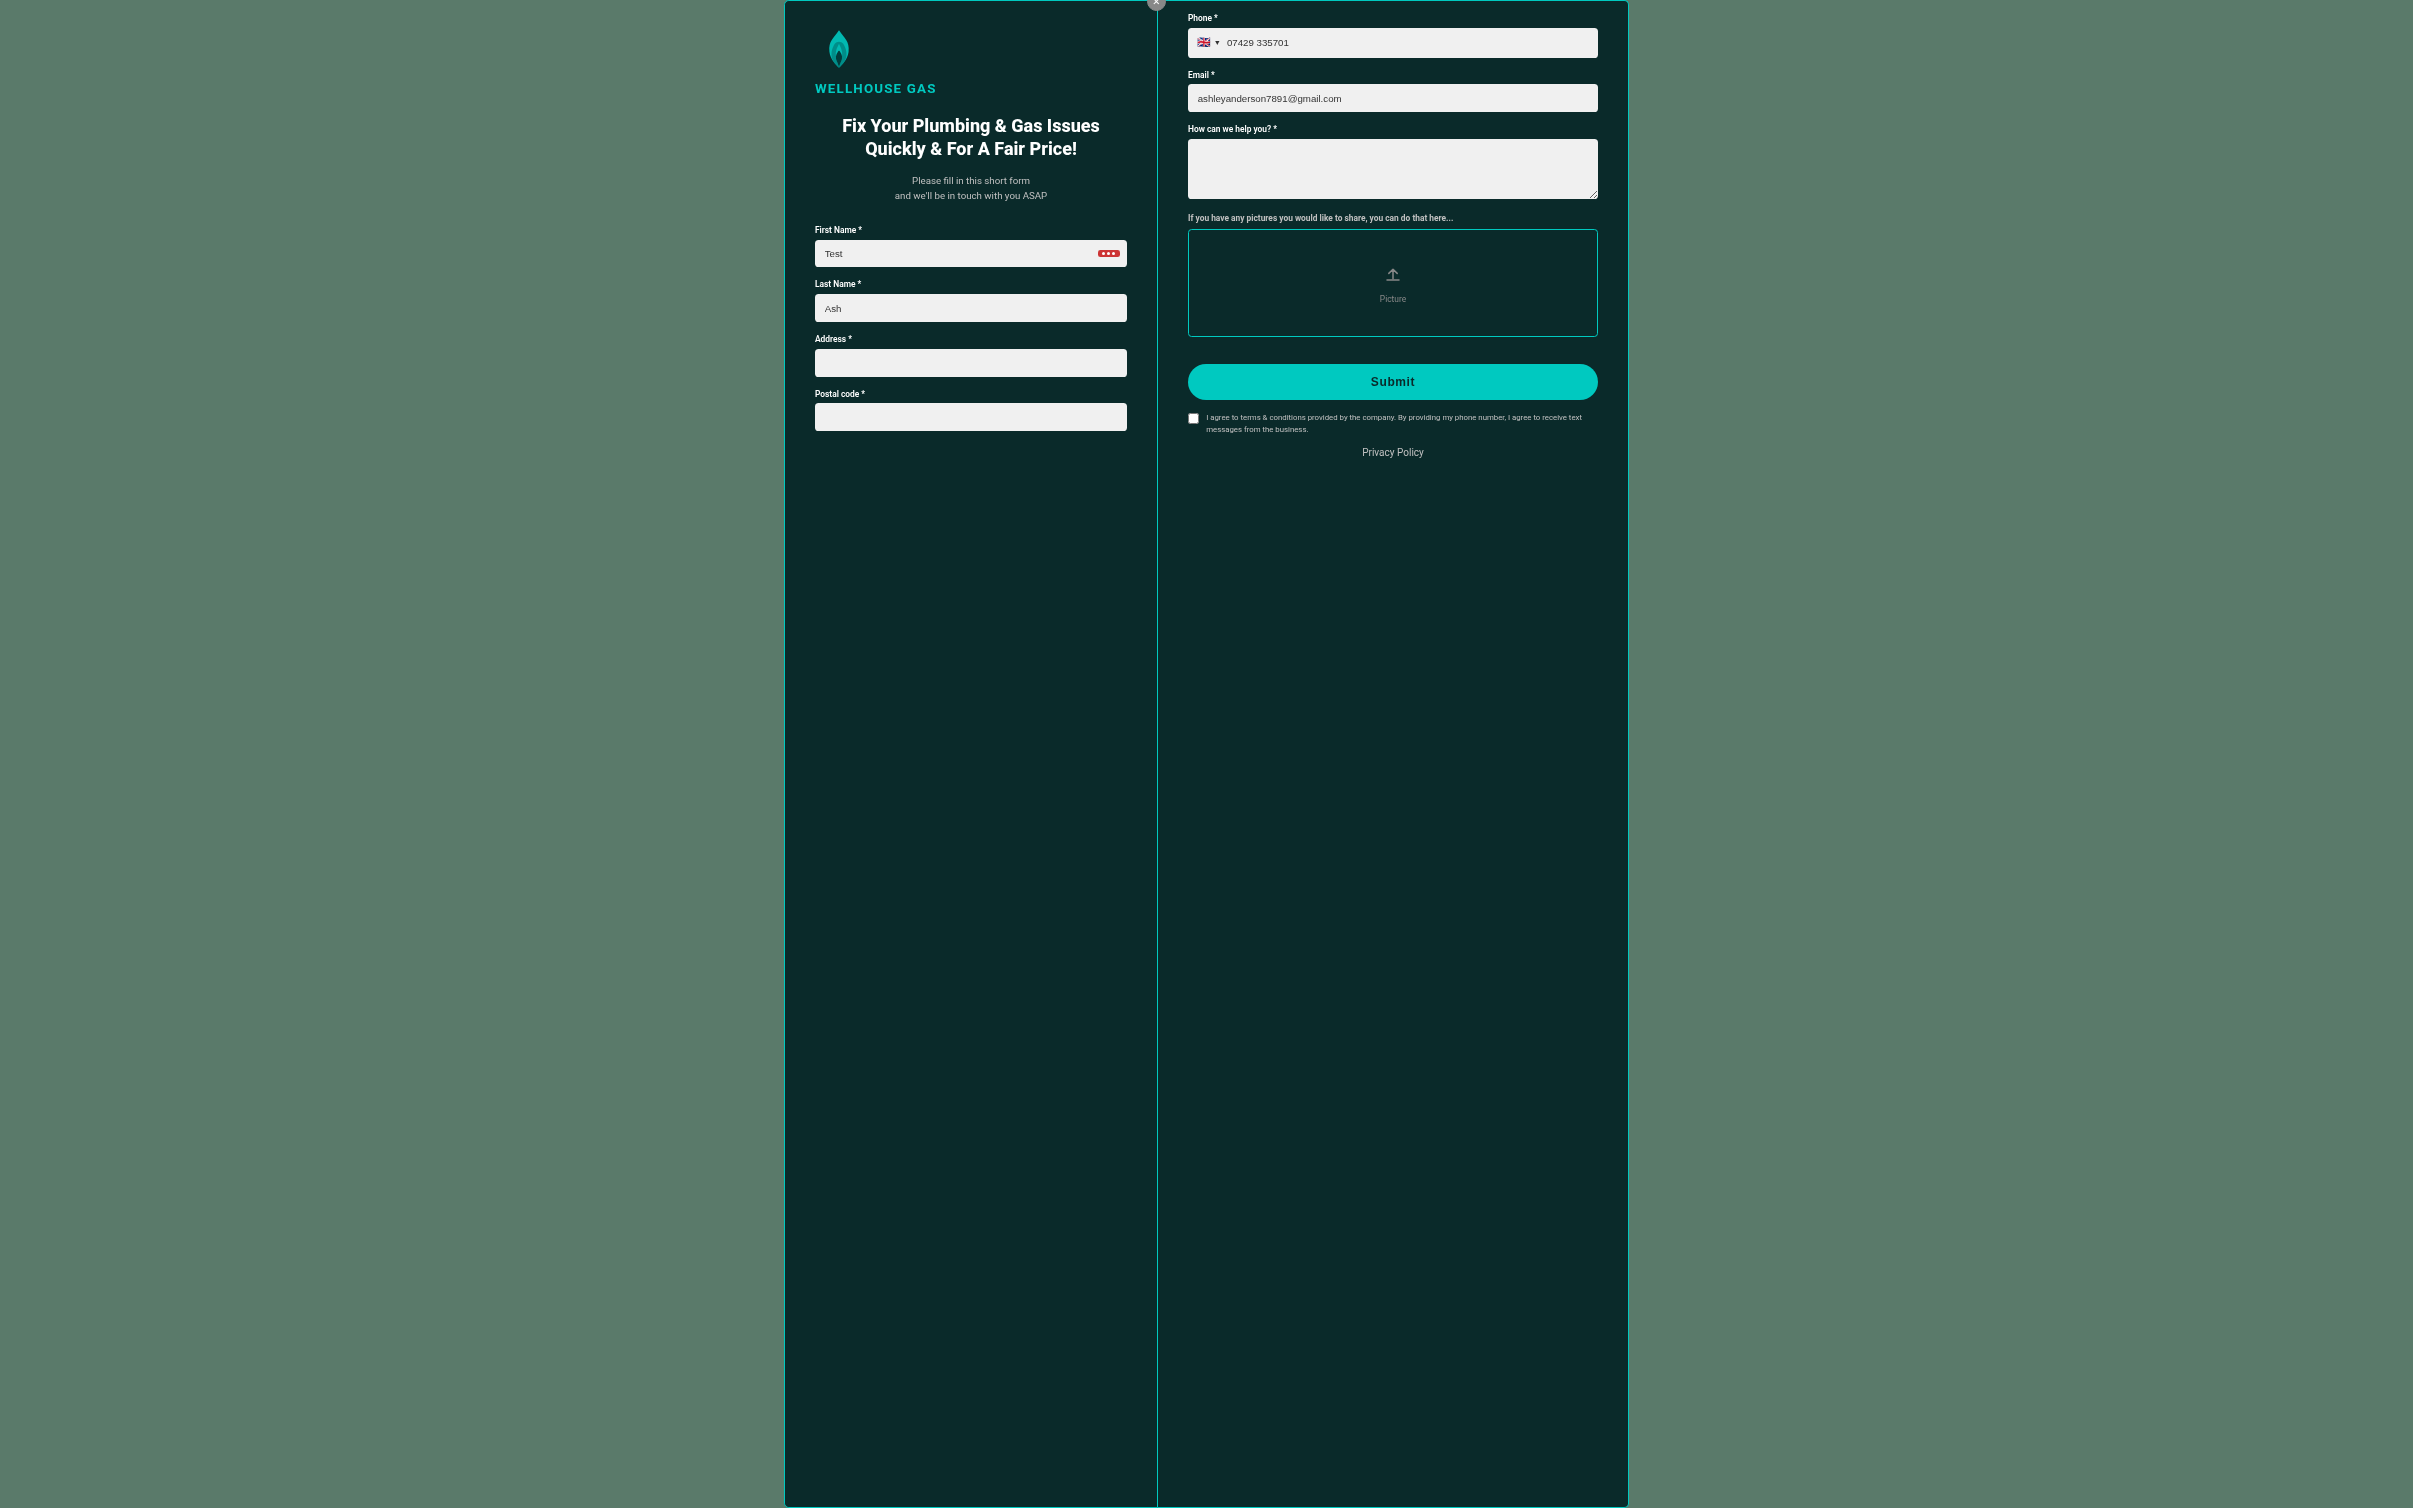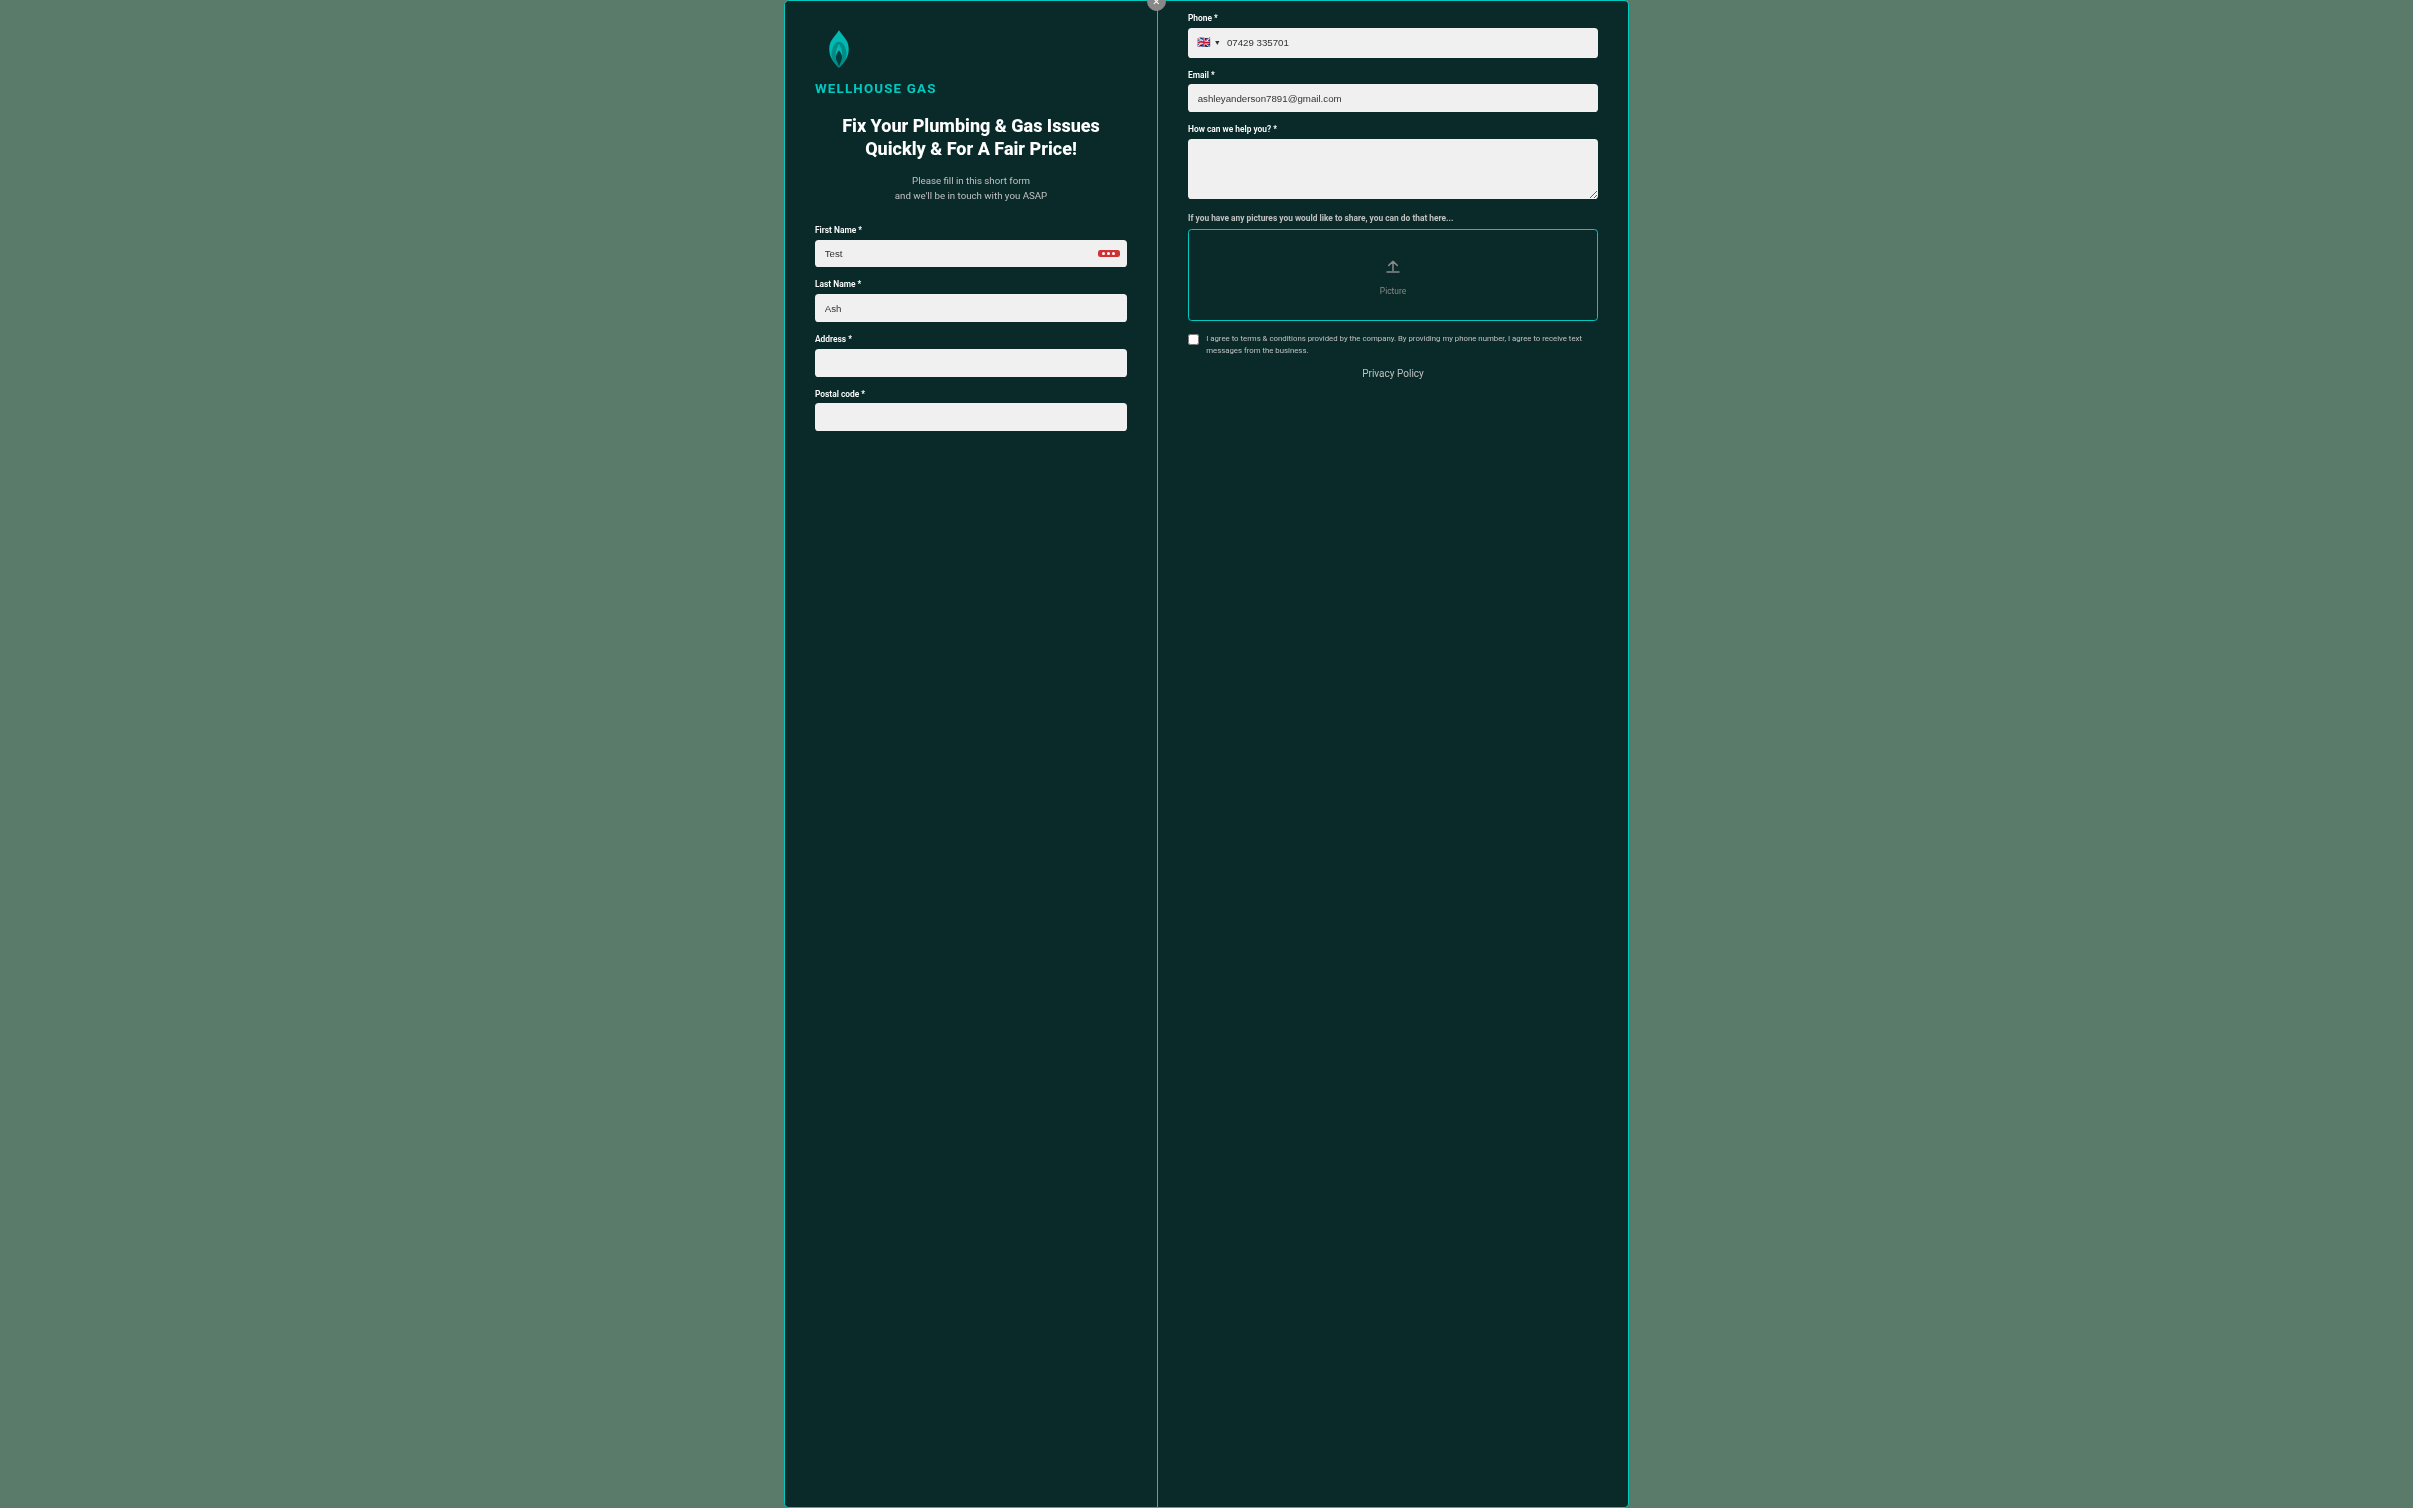--- a/index.html
+++ b/index.html
@@ -195,21 +195,21 @@
       color: #333;
       outline: none;
       min-height: 60px;
       resize: vertical;
     }
 
     .upload-area {
       width: 100%;
       border: 1.2px solid #00c9c0;
       border-radius: 3.6px;
-      padding: 24px 12px;
+      padding: 32px 12px;
       text-align: center;
       cursor: pointer;
       background: transparent;
     }
 
     .upload-icon {
       color: #888;
       margin-bottom: 6px;
     }
 
@@ -346,20 +346,23 @@
         <div class="upload-icon">
           <svg width="24" height="24" viewBox="0 0 40 40" fill="none" xmlns="http://www.w3.org/2000/svg">
             <path d="M20 28V12M20 12L13 19M20 12L27 19" stroke="#888888" stroke-width="2.5" stroke-linecap="round" stroke-linejoin="round"></path>
             <path d="M10 30H30" stroke="#888888" stroke-width="2.5" stroke-linecap="round"></path>
           </svg>
         </div>
         <div class="upload-text">Picture</div>
       </div>
     </div>
 
+    <button class="submit-btn">
+      <span>Submit</span>
+    </button>
 
     <div class="terms-container">
       <input type="checkbox" class="terms-checkbox" style="">
       <p class="terms-text">I agree to terms &amp; conditions provided by the company. By providing my phone number, I agree to receive text messages from the business.</p>
     </div>
 
     <a class="privacy-link">Privacy Policy</a>
   </div>
 </div>
 

